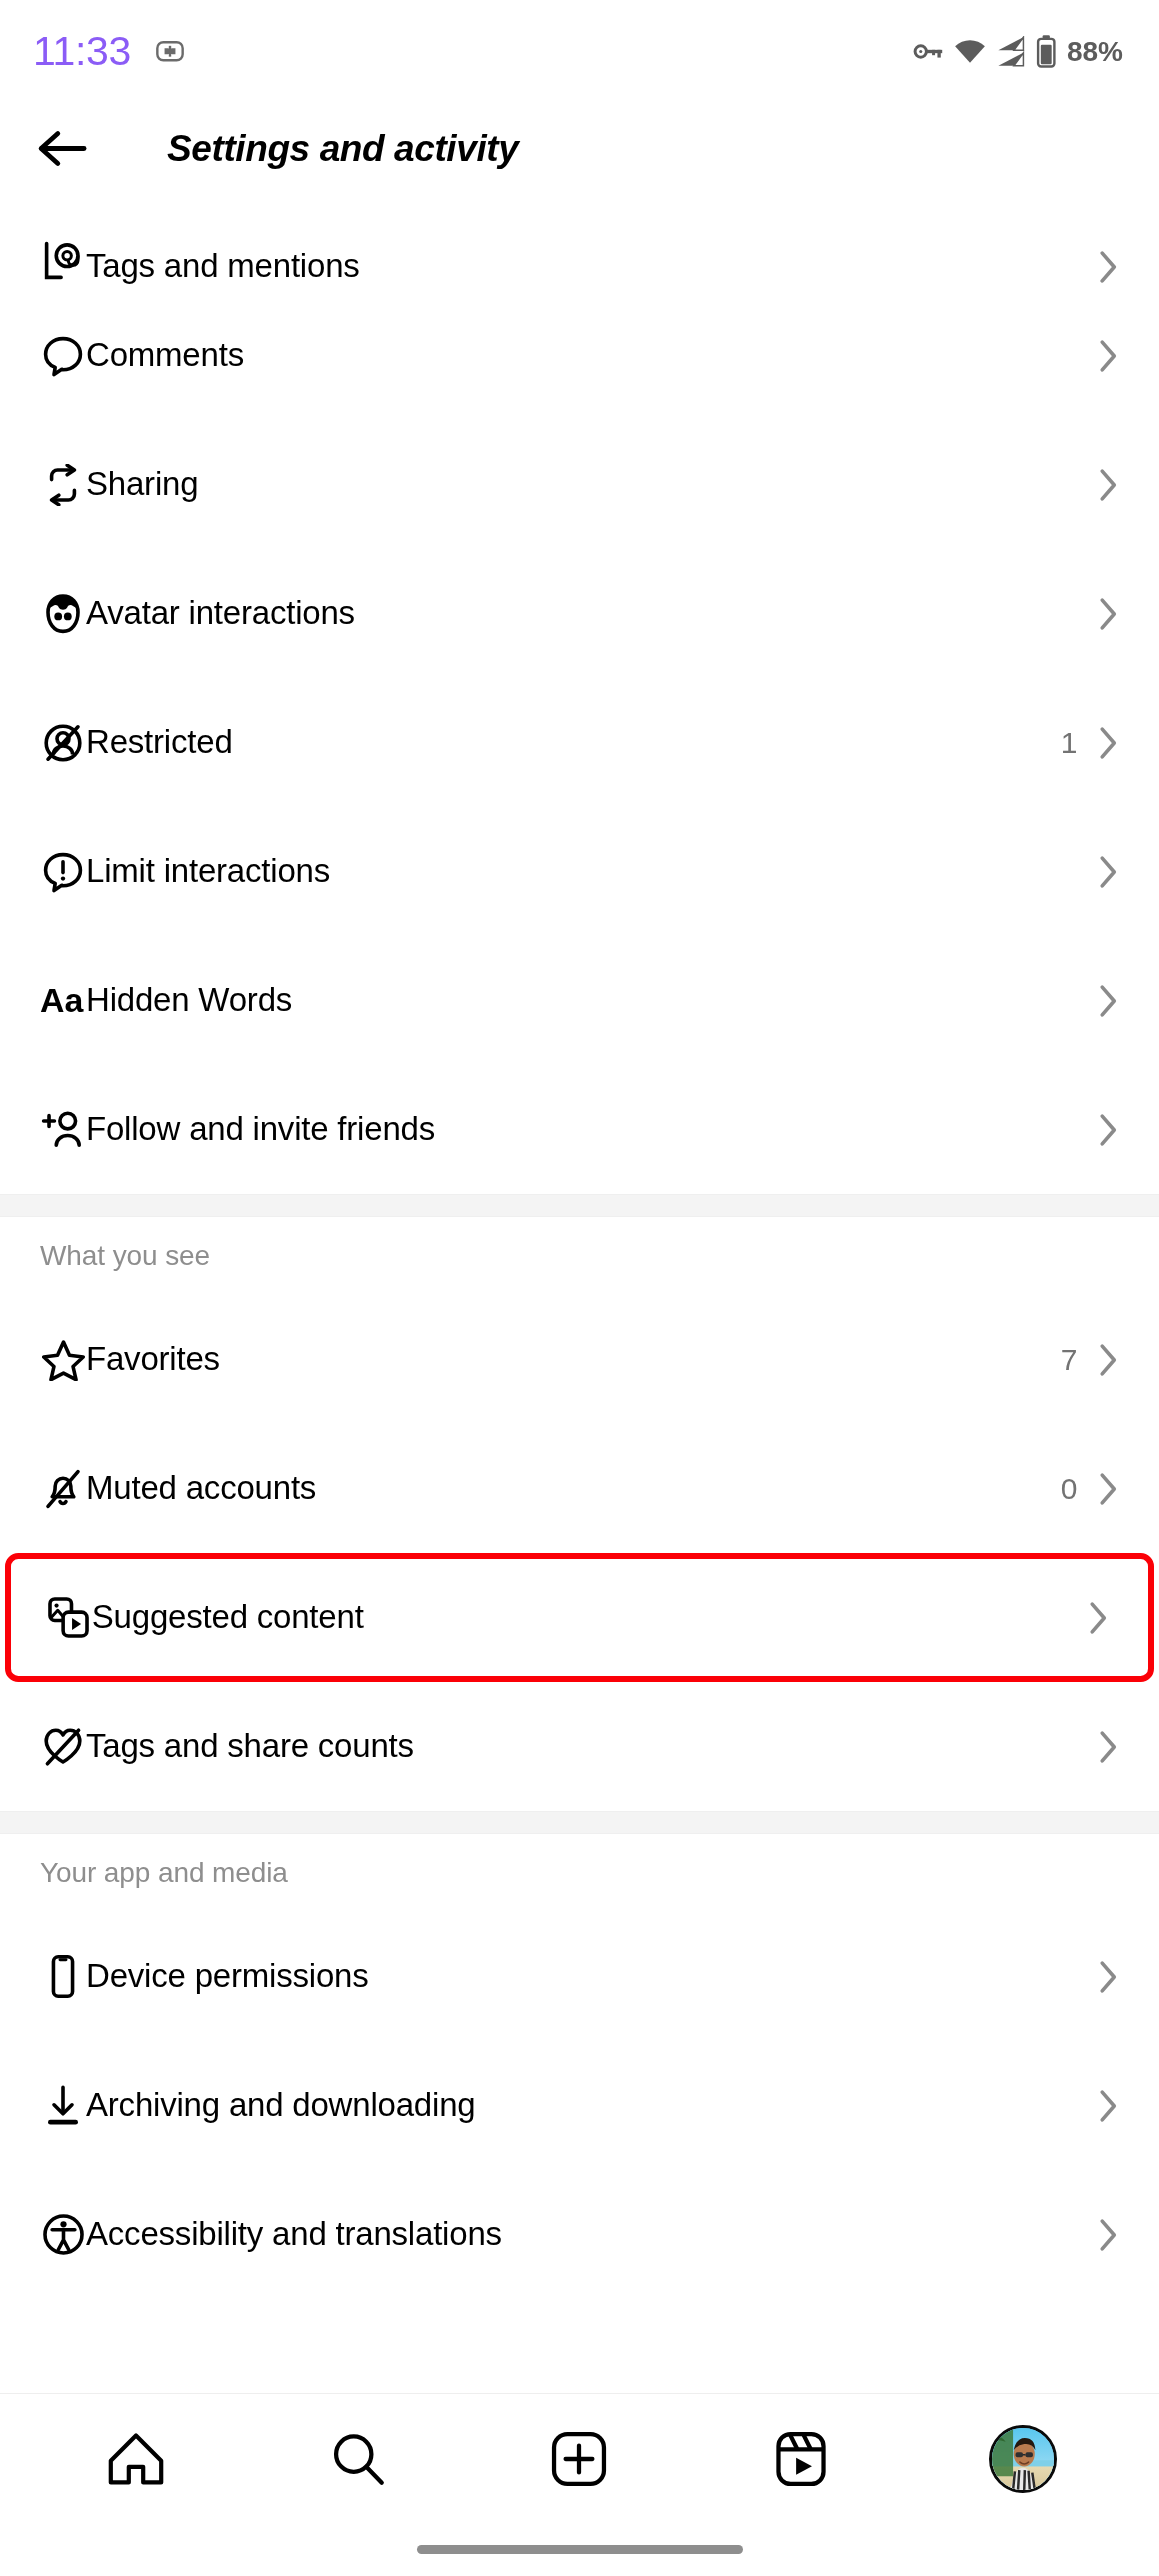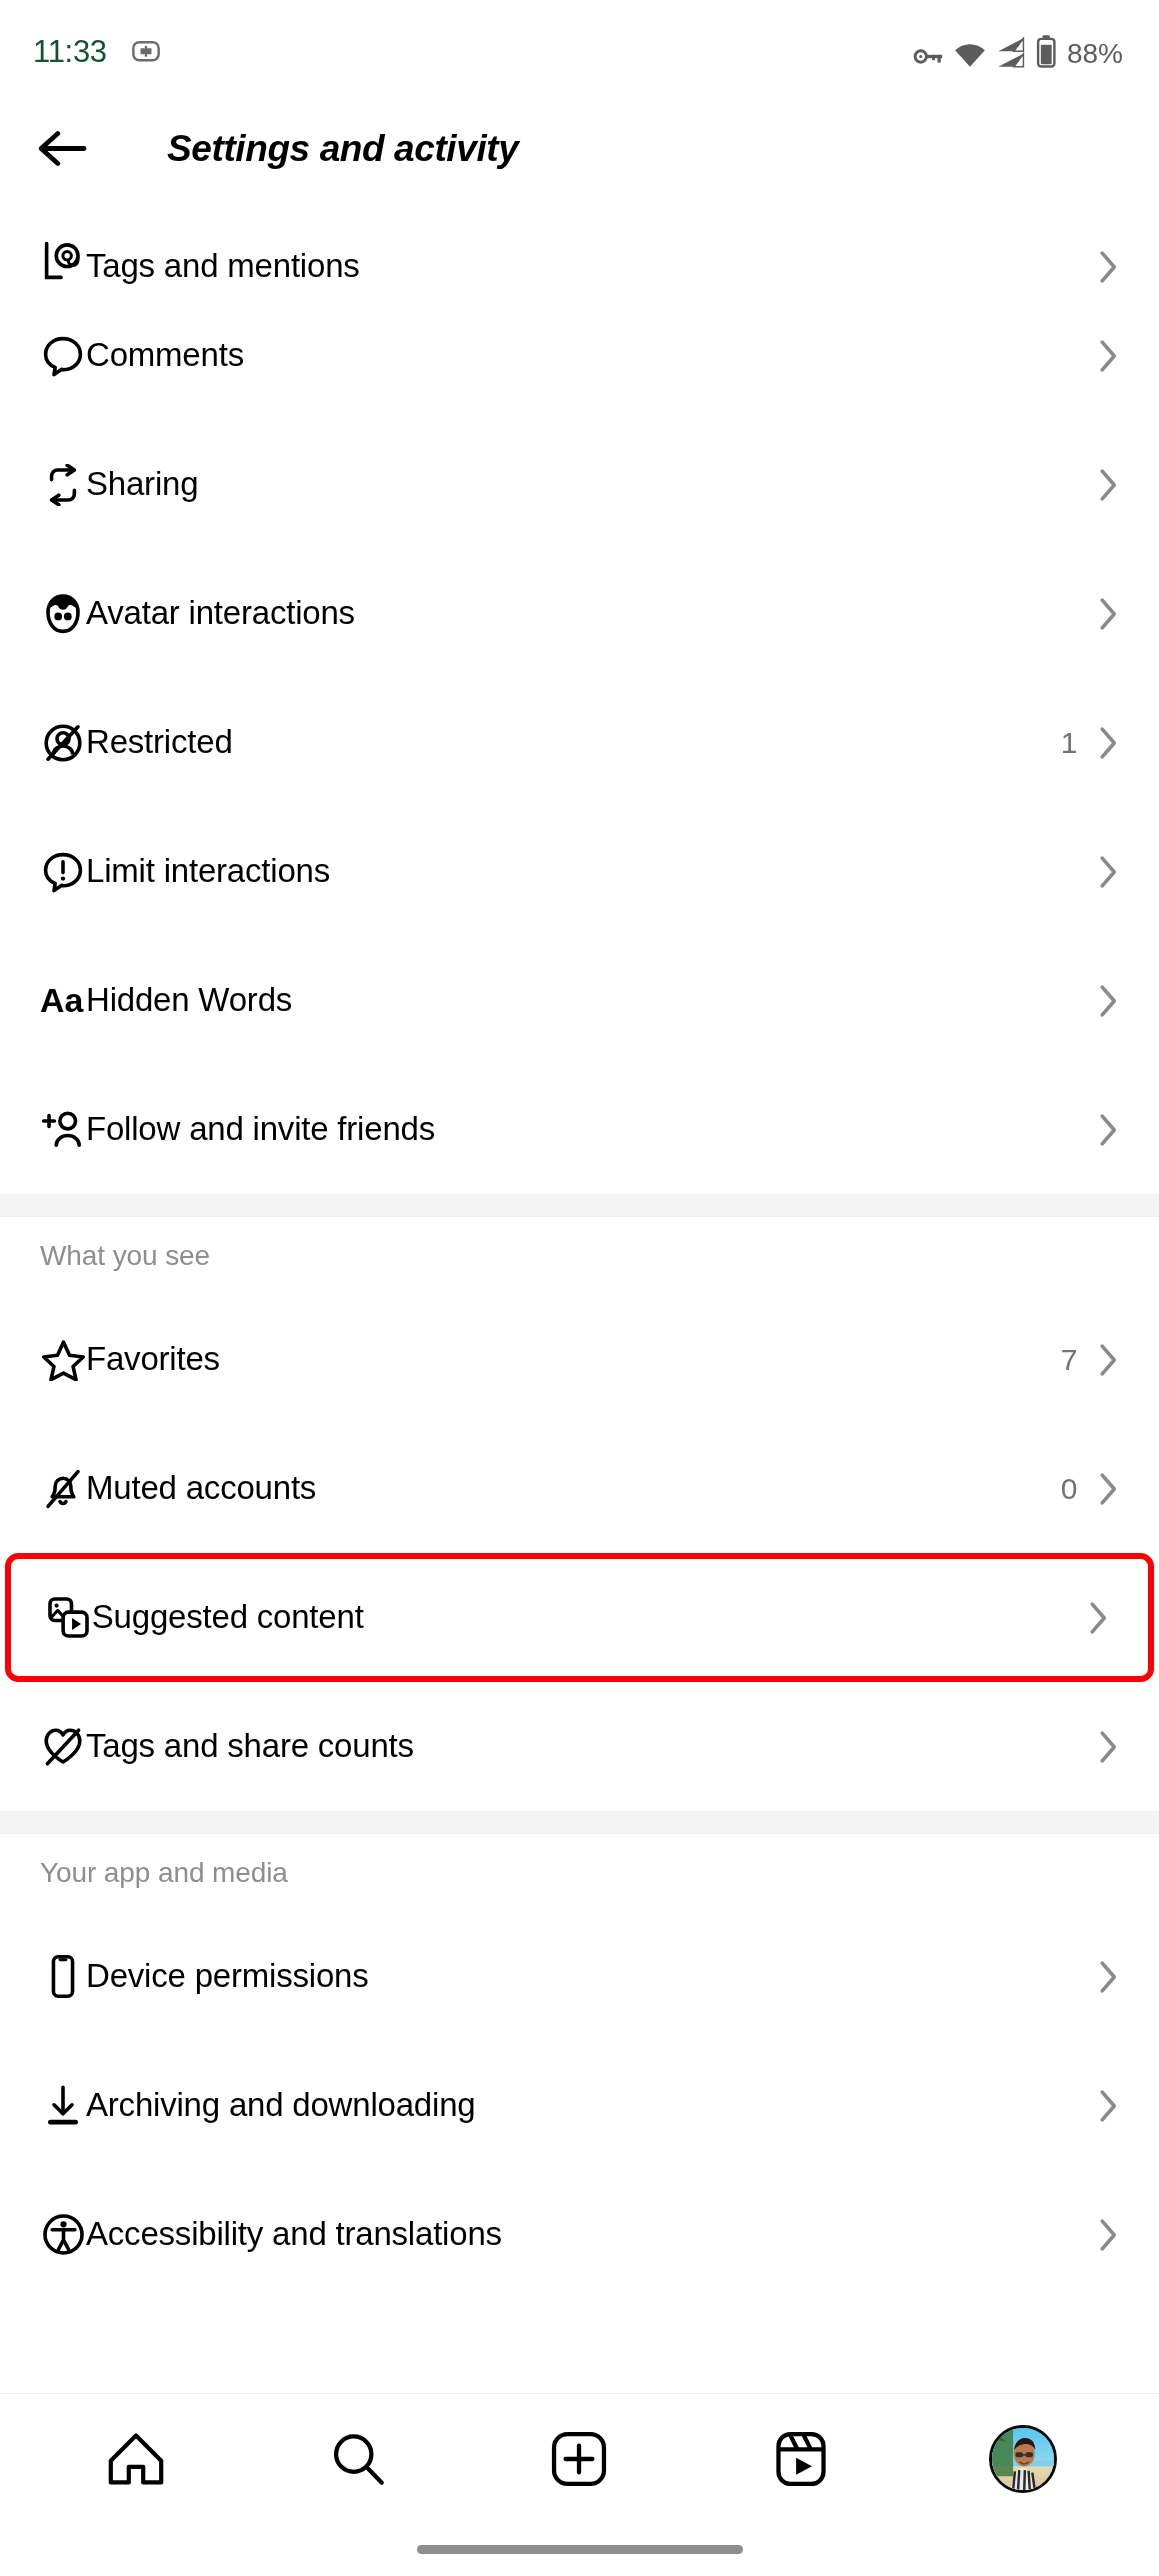--- a/index.html
+++ b/index.html
@@ -25,27 +25,27 @@
     height: 103px;
     flex: 0 0 103px;
     display: flex;
     align-items: center;
     justify-content: space-between;
     padding: 0 36px 0 33px;
     background: #ffffff;
   }
   .sb-left { display: flex; align-items: center; gap: 25px; }
   .sb-time {
-    font-size: 31px;
-    color: #14532d;
+    font-size: 41px;
+    color: #8b5cf6;
     letter-spacing: -0.3px;
     line-height: 1;
     font-weight: 400;
   }
-  .sb-right { display: flex; align-items: flex-end; gap: 9px; }
+  .sb-right { display: flex; align-items: center; gap: 9px; font-weight: bold; }
   .sb-batt-text {
     font-size: 28px;
     color: #5c5c5c;
     line-height: 1;
     margin-left: 1.2px;
   }
   .icn { display: block; }
 
   
   .header {

